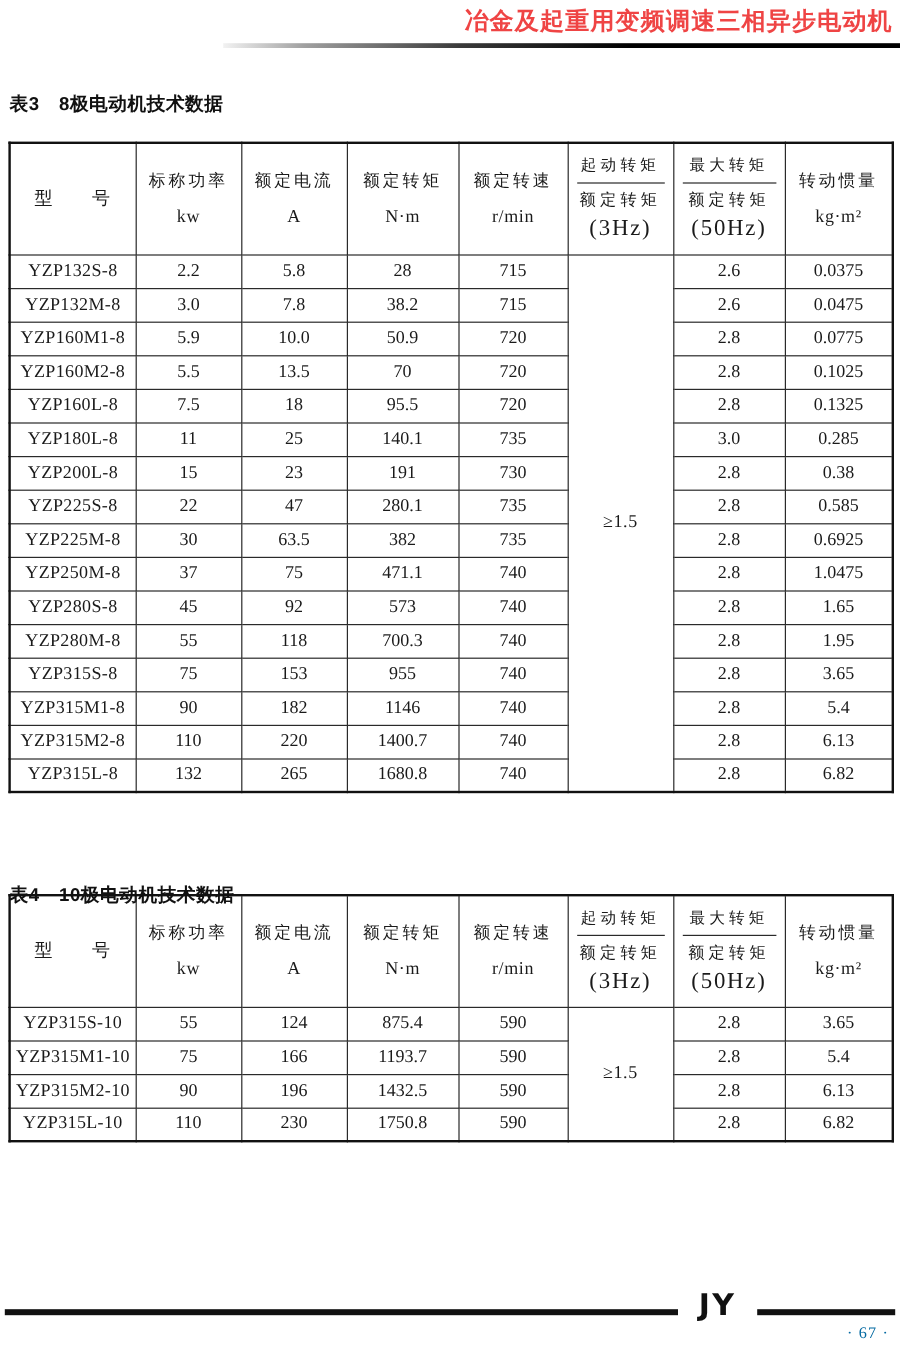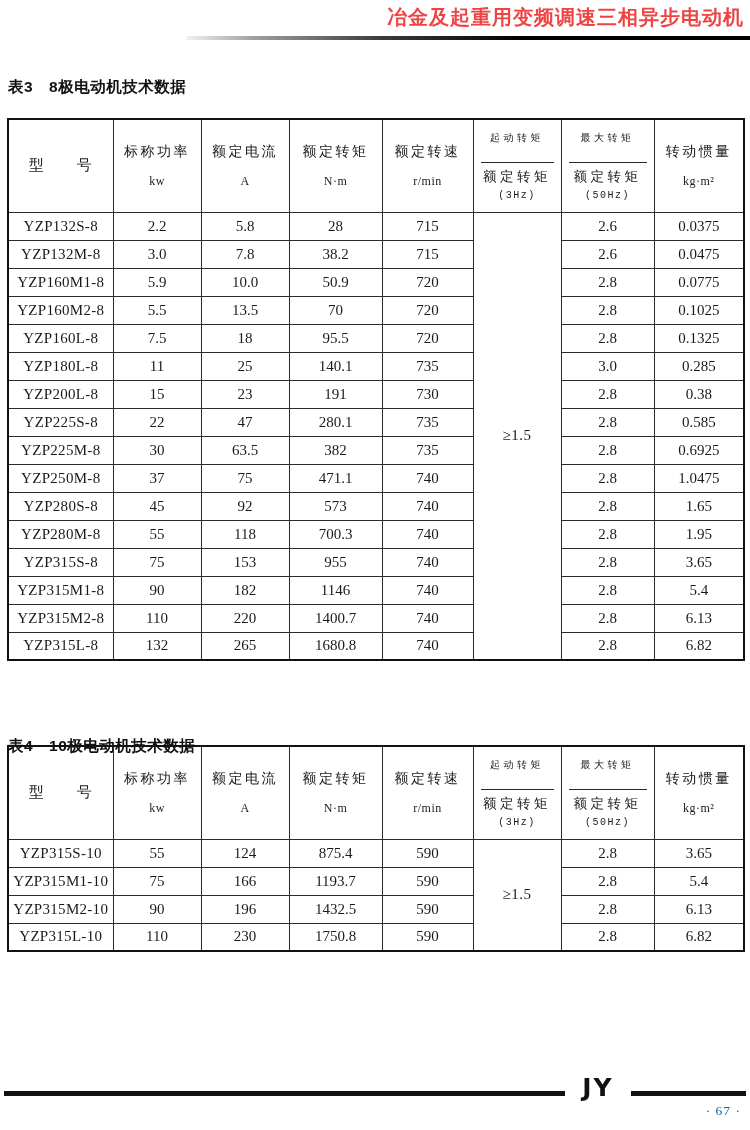--- a/index.html
+++ b/index.html
@@ -72,31 +72,31 @@
     font-size: 15px;
     color: #1a1a1a;
     padding: 0;
     overflow: hidden;
   }
   .data-table thead tr { height: 93px; }
   .data-table tbody tr { height: 28px; }
 
   .h-model { font-size: 15px; letter-spacing: 1px; }
   .h-title { font-size: 14px; letter-spacing: 2.5px; margin-bottom: 13px; white-space: nowrap; }
-  .h-unit  { font-size: 12px; letter-spacing: 0.5px; }
+  .h-unit  { font-size: 15px; letter-spacing: 0.5px; }
   .frac-num {
-    font-size: 10px;
+    font-size: 13px;
     letter-spacing: 3.5px;
-    padding-bottom: 17px;
+    padding-bottom: 5px;
     margin: 0 7px 5px 7px;
     border-bottom: 1px solid #2a2a2a;
     white-space: nowrap;
   }
   .frac-den { font-size: 13.5px; letter-spacing: 3.5px; white-space: nowrap; }
-  .frac-cond { font-size: 10px; letter-spacing: 1.5px; margin-top: 4px; font-family: Liberation Mono, monospace; }
+  .frac-cond { font-size: 19px; letter-spacing: 1.5px; margin-top: 4px; }
 
   .model-cell { text-align: left; padding-left: 9px; letter-spacing: 0.3px; }
   .ratio-cell { font-size: 16px; letter-spacing: 0.5px; }
 
   .footer-line-left {
     position: absolute;
     top: 1091px;
     left: 4px;
     width: 561px;
     height: 5px;

